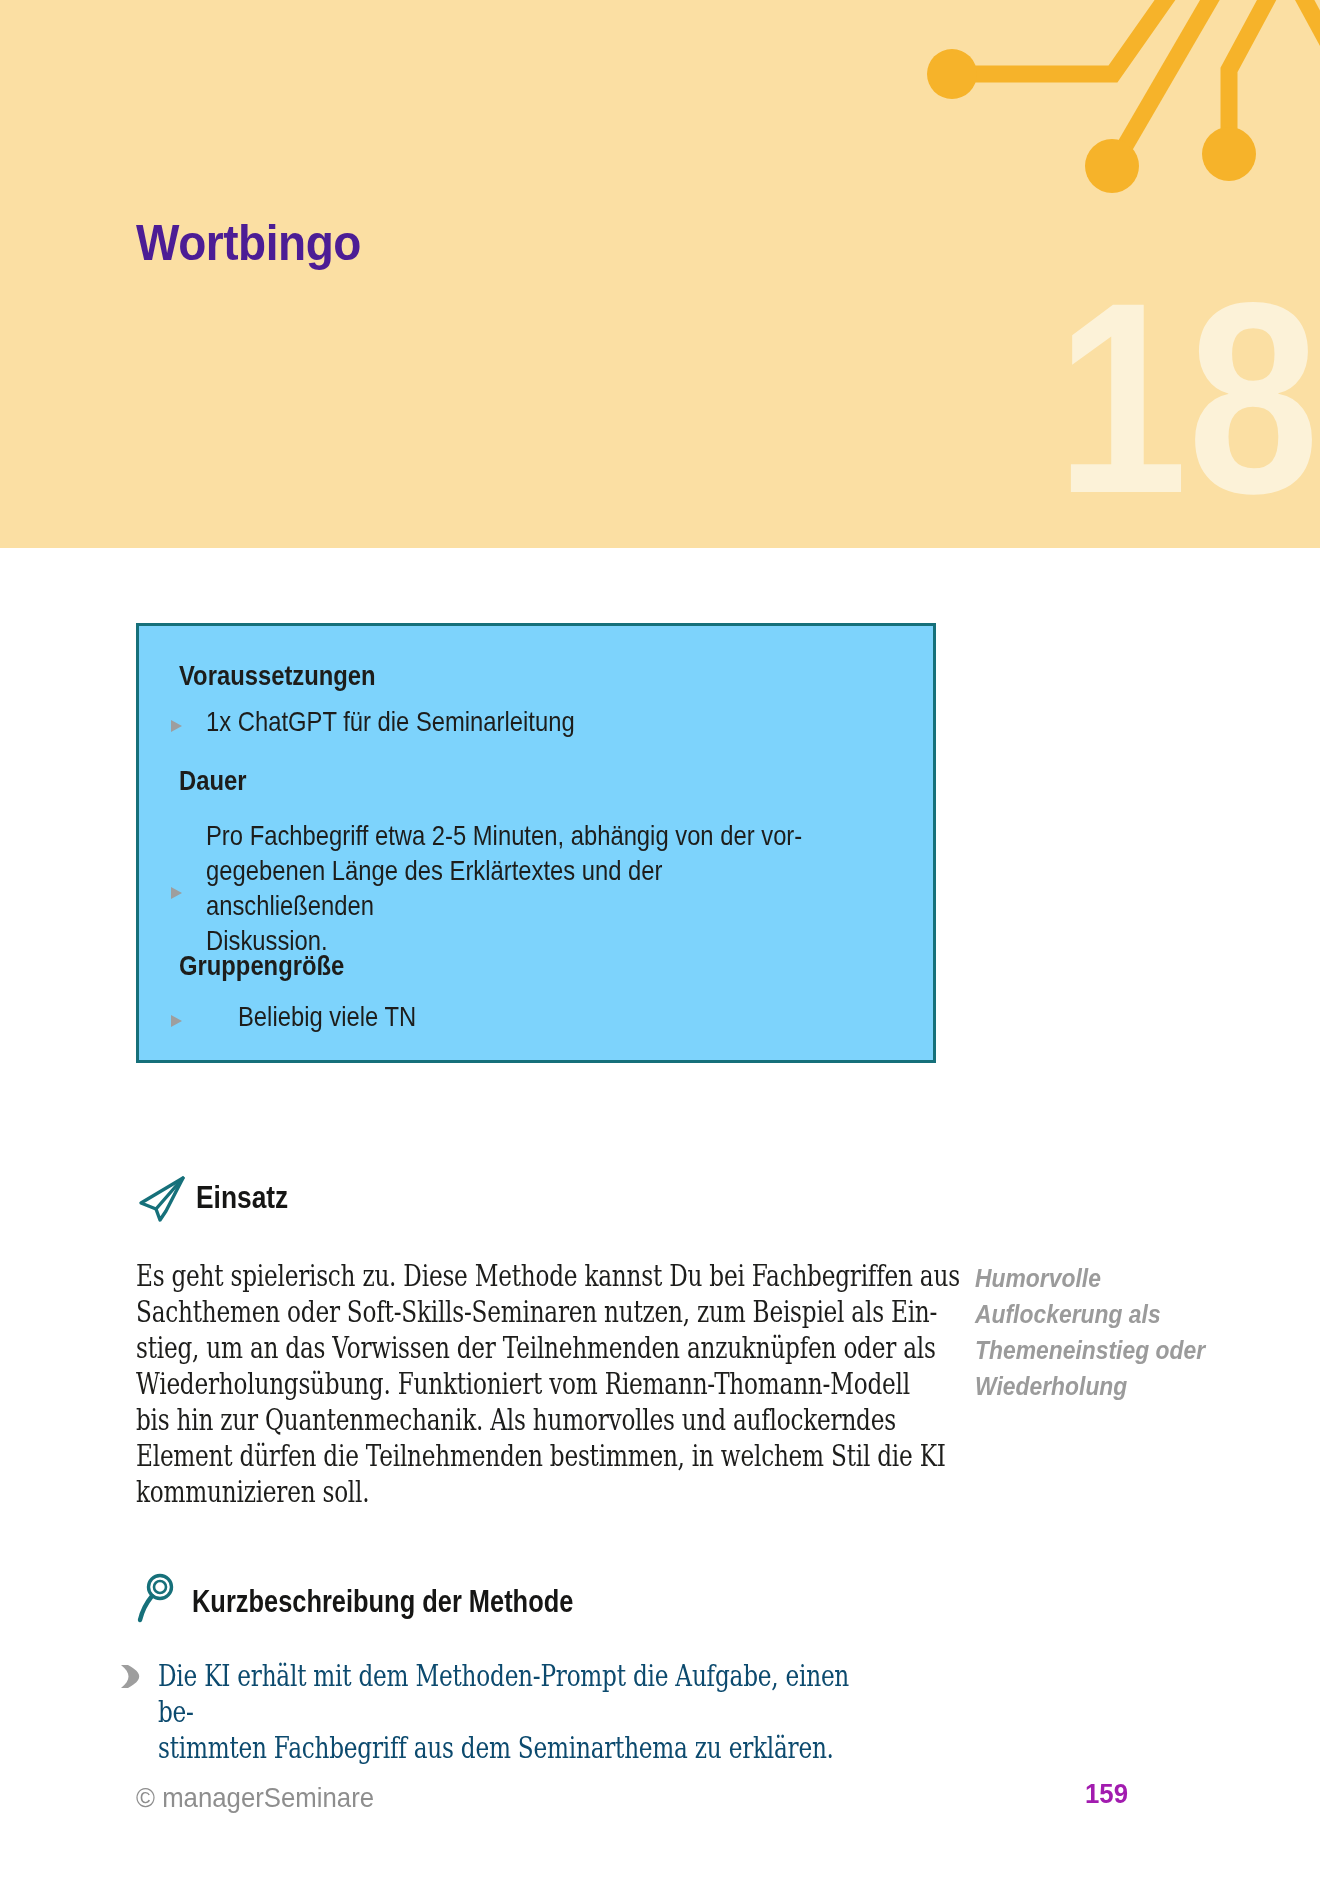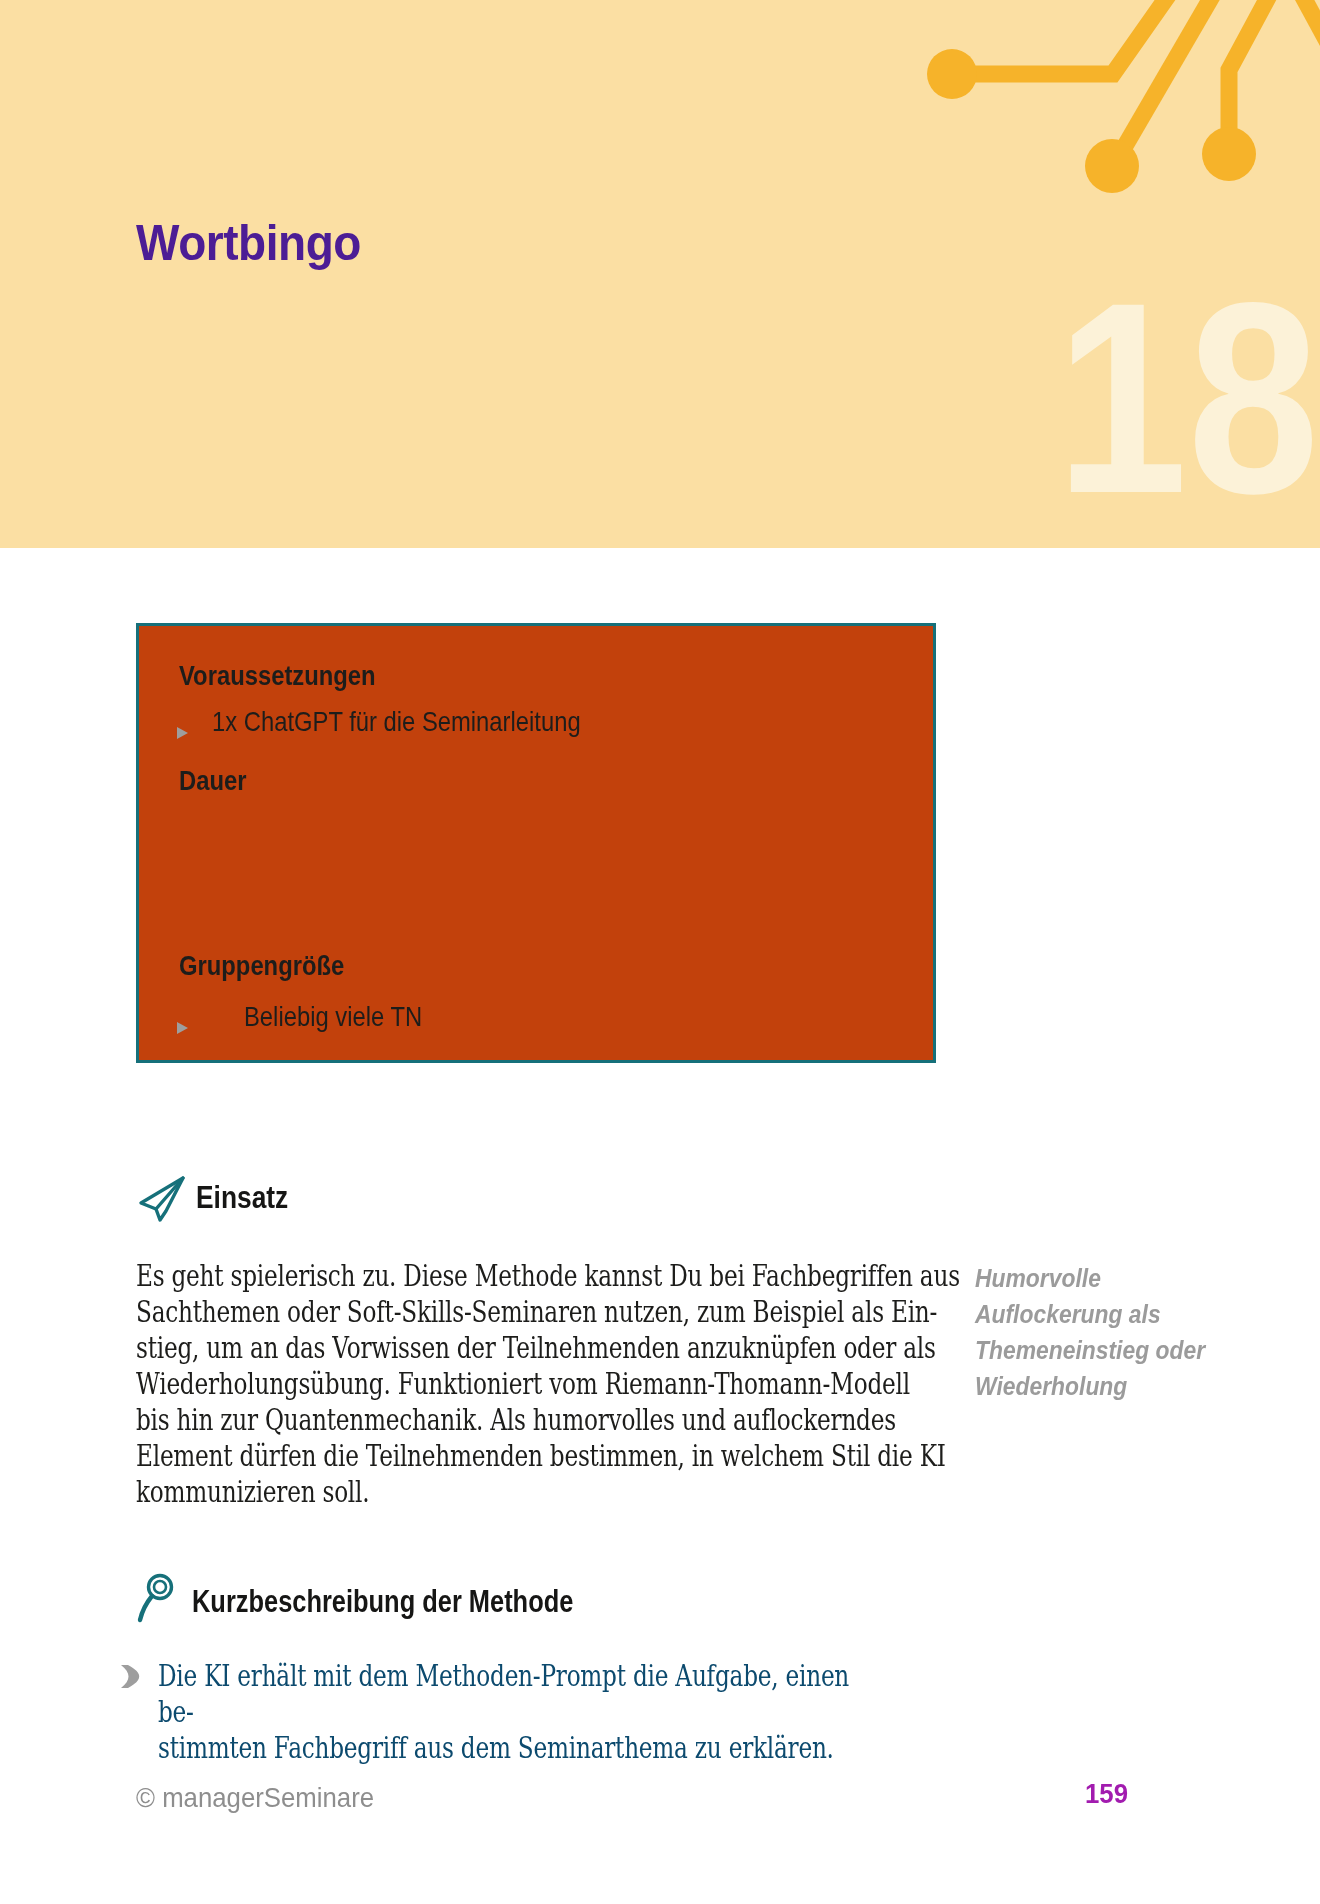--- a/index.html
+++ b/index.html
@@ -12,23 +12,23 @@
   .sx87{transform:scaleX(0.87);} .sx85{transform:scaleX(0.85);} .sx82{transform:scaleX(0.82);}
   .sx80{transform:scaleX(0.80);}
 
   
   #banner{left:0;top:0;width:1320px;height:548px;background:#fbdfa3;}
   #page-title{left:136px;top:214px;font-size:50px;font-weight:bold;letter-spacing:-.5px;color:#4c1d95;}
   #page-subtitle{left:136px;top:390px;font-size:29px;font-weight:bold;line-height:45px;color:#161615;}
   #chapter-number{left:1056px;top:262px;font-size:272px;font-weight:bold;line-height:1;color:#fcf2d8;}
 
   
-  #info-box{left:136px;top:623px;width:794px;height:434px;border:3px solid #16707a;background:#c2410c;}
+  #info-box{left:136px;top:623px;width:794px;height:434px;border:3px solid #16707a;background:#7dd3fc;}
   .box-heading{left:40px;font-size:28px;font-weight:bold;color:#1d1d1b;}
-  .box-row{left:38px;display:flex;align-items:flex-end;}
+  .box-row{left:32px;display:flex;align-items:center;}
   .tri{flex:0 0 auto;margin-top:9px;}
   .box-item-text{margin-left:23px;font-size:28px;line-height:35px;color:#1d1d1b;}
 
   
   .section-heading{font-size:31px;font-weight:bold;color:#161615;}
 
   
   #einsatz-body{left:136px;top:1258px;font-size:29px;line-height:36px;letter-spacing:-.3px;color:#1d1d1b;width:1150px;}
   #margin-note{left:975px;top:1260px;font-size:26px;line-height:36px;font-style:italic;font-weight:bold;color:#9b9b9b;}
   #method-item-text{left:158px;top:1658px;font-size:29px;line-height:36px;letter-spacing:-.3px;color:#0c4a6e;width:900px;}
@@ -77,20 +77,30 @@
       <svg class="tri" width="12" height="12" viewBox="0 0 12 12">
         <polygon points="0,0 11,6 0,12" fill="#9e9e9e"></polygon>
       </svg>
       <div class="box-item-text">
         <span class="cond sx85">1x ChatGPT für die Seminarleitung</span>
       </div>
     </div>
 
     <div class="abs box-heading" style="top:139px;">
       <span class="cond sx85">Dauer</span>
+    </div>
+    <div class="abs box-row" style="top:192px;">
+      <svg class="tri" width="12" height="12" viewBox="0 0 12 12">
+        <polygon points="0,0 11,6 0,12" fill="#9e9e9e"></polygon>
+      </svg>
+      <div class="box-item-text">
+        <span class="cond sx85">Pro Fachbegriff etwa 2-5 Minuten, abhängig von der vor-
+gegebenen Länge des Erklärtextes und der anschließenden
+Diskussion.</span>
+      </div>
     </div>
 
     <div class="abs box-heading" style="top:324px;">
       <span class="cond sx85">Gruppengröße</span>
     </div>
     <div class="abs box-row" style="top:373px;gap:32px;">
       <svg class="tri" width="12" height="12" viewBox="0 0 12 12">
         <polygon points="0,0 11,6 0,12" fill="#9e9e9e"></polygon>
       </svg>
       <div class="box-item-text">

